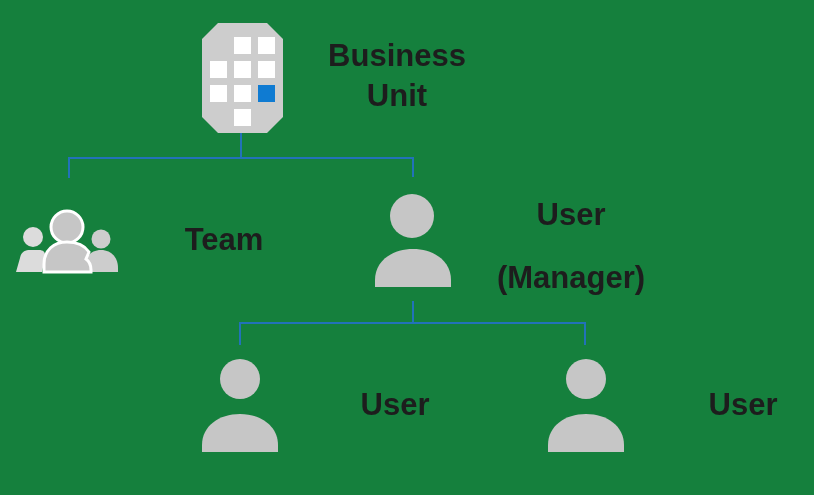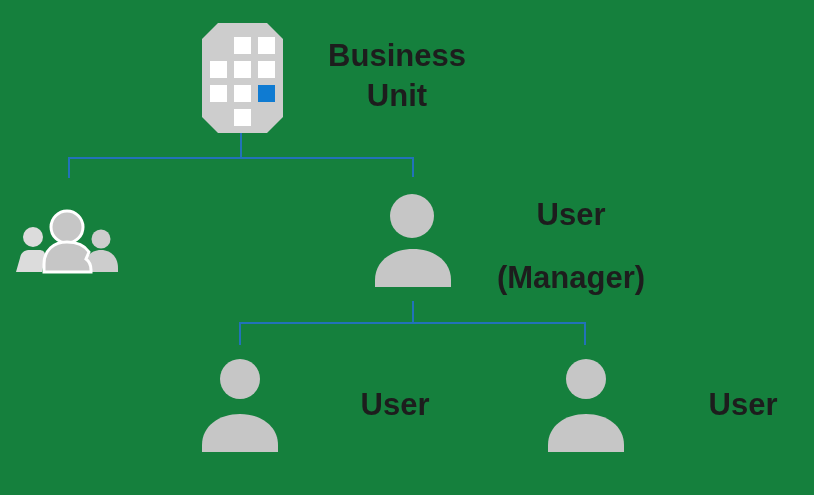--- a/index.html
+++ b/index.html
@@ -103,20 +103,21 @@
 
     <g>
       <circle class="person-gray" cx="586" cy="379" r="20"></circle>
       <path class="person-gray" d="M548,452 L548,445 C548,426 565,414 586,414 C607,414 624,426 624,445 L624,452 Z"></path>
     </g>
   </svg>
 
   <div class="node-label label-business-unit">Business
 Unit</div>
 
+  <div class="node-label label-team">Team</div>
 
   <div class="node-label label-user-manager">User
 (Manager)</div>
 
   <div class="node-label label-user-1">User</div>
 
   <div class="node-label label-user-2">User</div>
 
 </div>
 

